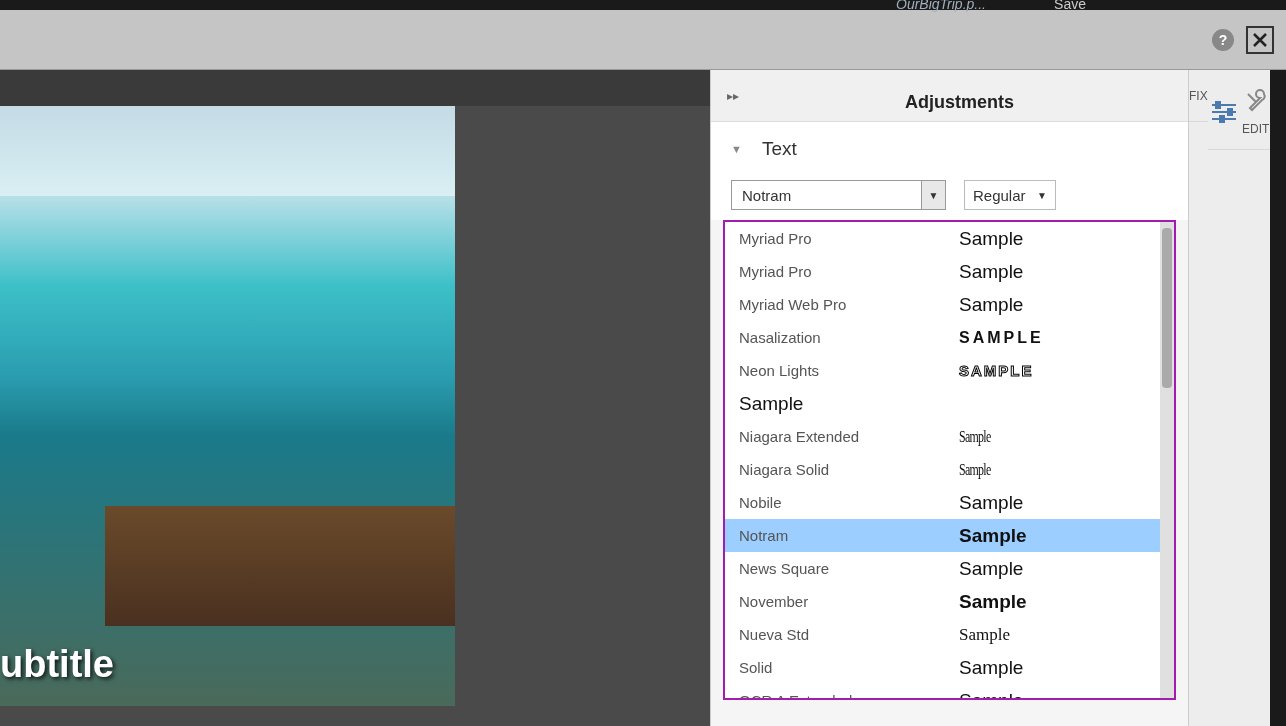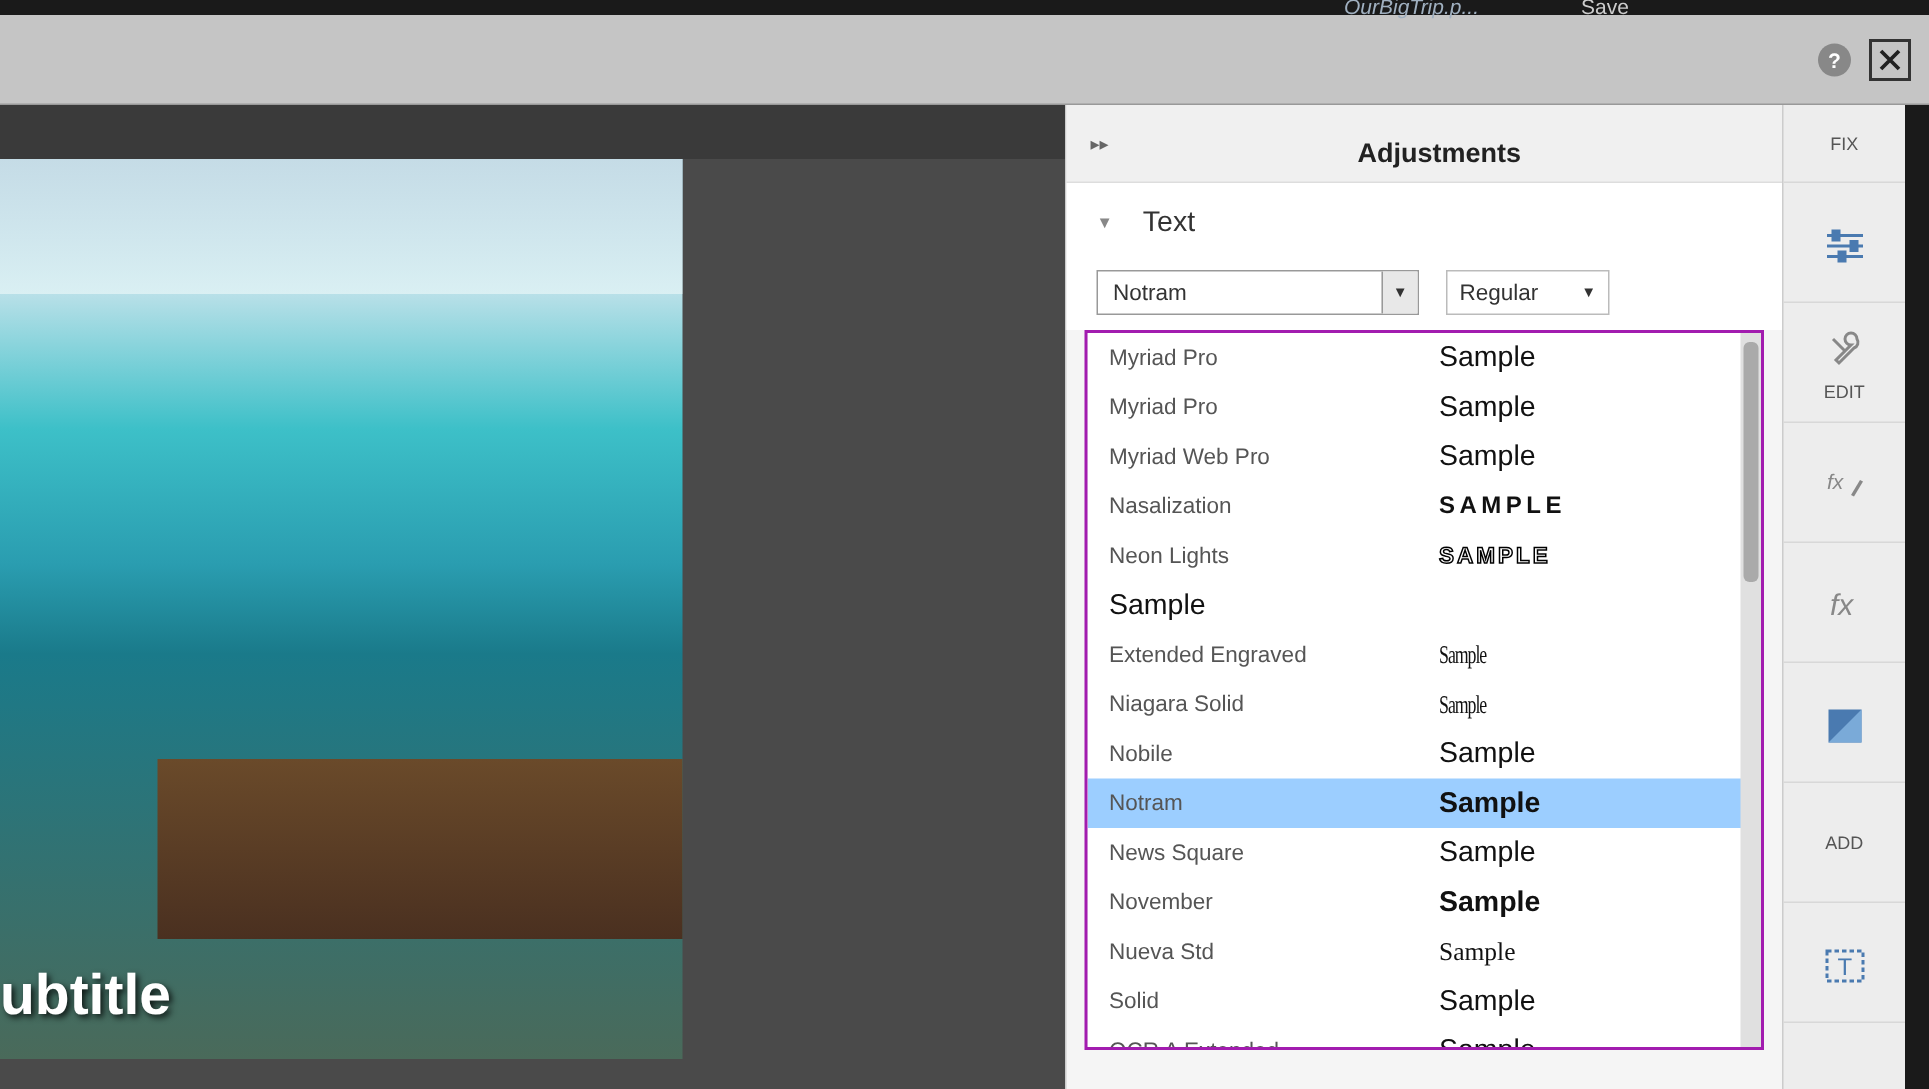--- a/index.html
+++ b/index.html
@@ -27,35 +27,35 @@
 .collapse-icon { width: 20px; color: #666; font-size: 12px; cursor: pointer; }
 .adj-title { flex: 1; text-align: center; font-weight: bold; font-size: 18px; color: #222; margin-top: 14px; }
 
 .text-section { padding: 16px 20px 10px; display: flex; align-items: center; background: #fff; }
 .text-section .tri { color: #888; margin-right: 20px; font-size: 11px; }
 .text-section-label { font-size: 19px; color: #333; }
 
 .font-controls { padding: 10px 20px; display: flex; gap: 18px; background: #fff; }
 .font-select { position: relative; width: 215px; height: 30px; border: 1px solid #999; background: #fff; display: flex; align-items: center; padding: 0 30px 0 10px; cursor: pointer; font-size: 15px; color: #333; }
 .font-select .dd-btn { position: absolute; right: 0; top: 0; width: 24px; height: 100%; background: #e8e8e8; border-left: 1px solid #999; display: flex; align-items: center; justify-content: center; font-size: 10px; color: #333; }
-.weight-select { width: 109px; height: 30px; border: 1px solid #bbb; background: #fff; display: flex; align-items: center; padding: 0 8px; justify-content: space-between; cursor: pointer; font-size: 15px; color: #333; }
+.weight-select { width: 92px; height: 30px; border: 1px solid #bbb; background: #fff; display: flex; align-items: center; padding: 0 8px; justify-content: space-between; cursor: pointer; font-size: 15px; color: #333; }
 .weight-select .tri { font-size: 10px; color: #333; }
 
 .font-dropdown { background: #fff; border: 2px solid #a21caf; overflow-y: auto; height: 480px; margin: 0 12px 0 12px; }
 .font-row { display: flex; align-items: center; height: 33px; padding: 0 14px; cursor: pointer; }
 .font-row.selected { background: #9cceff; }
 .font-name { flex: 0 0 220px; color: #555; font-size: 15px; }
 .font-sample { flex: 1; font-size: 19px; color: #111; }
 .font-sample.bold { font-weight: 900; }
 .font-sample.condensed { letter-spacing: -1px; font-stretch: condensed; transform: scaleX(0.7); transform-origin: left; }
 .font-sample.spaced { letter-spacing: 3px; font-weight: bold; text-transform: uppercase; font-size: 16px; }
 .font-sample.outline { -webkit-text-stroke: 1px #000; color: transparent; text-transform: uppercase; font-weight: bold; letter-spacing: 2px; font-size: 15px; }
 .font-sample.serif-small { font-family: 'Times New Roman', serif; font-size: 17px; }
 
-.tool-rail { width: 82px; background: #ededed; display: flex; flex-direction: column; border-left: 1px solid #ccc; }
+.tool-rail { width: 82px; background: #ededed; display: flex; flex-direction: row; border-left: 1px solid #ccc; }
 .tool-cell { height: 80px; display: flex; flex-direction: column; align-items: center; justify-content: center; border-bottom: 1px solid #d8d8d8; cursor: pointer; gap: 6px; }
 .tool-cell .ico { width: 32px; height: 32px; display: flex; align-items: flex-end; justify-content: center; }
 .tool-cell .lbl { font-size: 12px; color: #555; }
 .tool-cell svg { width: 28px; height: 28px; }
 
 .scrollbar-track { position: absolute; right: 0; top: 0; bottom: 0; width: 14px; background: #e0e0e0; }
 .scrollbar-thumb { position: absolute; width: 10px; left: 2px; background: #aaa; border-radius: 4px; }
 .font-dropdown { position: relative; }
 .font-dropdown .scrollbar-track .scrollbar-thumb { top: 6px; height: 160px; }
 
@@ -130,21 +130,21 @@
             <span class="font-sample spaced">SAMPLE</span>
           </div>
           <div class="font-row">
             <span class="font-name">Neon Lights</span>
             <span class="font-sample outline">SAMPLE</span>
           </div>
           <div class="font-row">
             <span class="font-sample ">Sample</span>
           </div>
           <div class="font-row">
-            <span class="font-name">Extended Engraved</span>
+            <span class="font-name">Niagara Extended</span>
             <span class="font-sample condensed serif-small">Sample</span>
           </div>
           <div class="font-row">
             <span class="font-name">Niagara Solid</span>
             <span class="font-sample condensed serif-small">Sample</span>
           </div>
           <div class="font-row">
             <span class="font-name">Nobile</span>
             <span class="font-sample ">Sample</span>
           </div>

